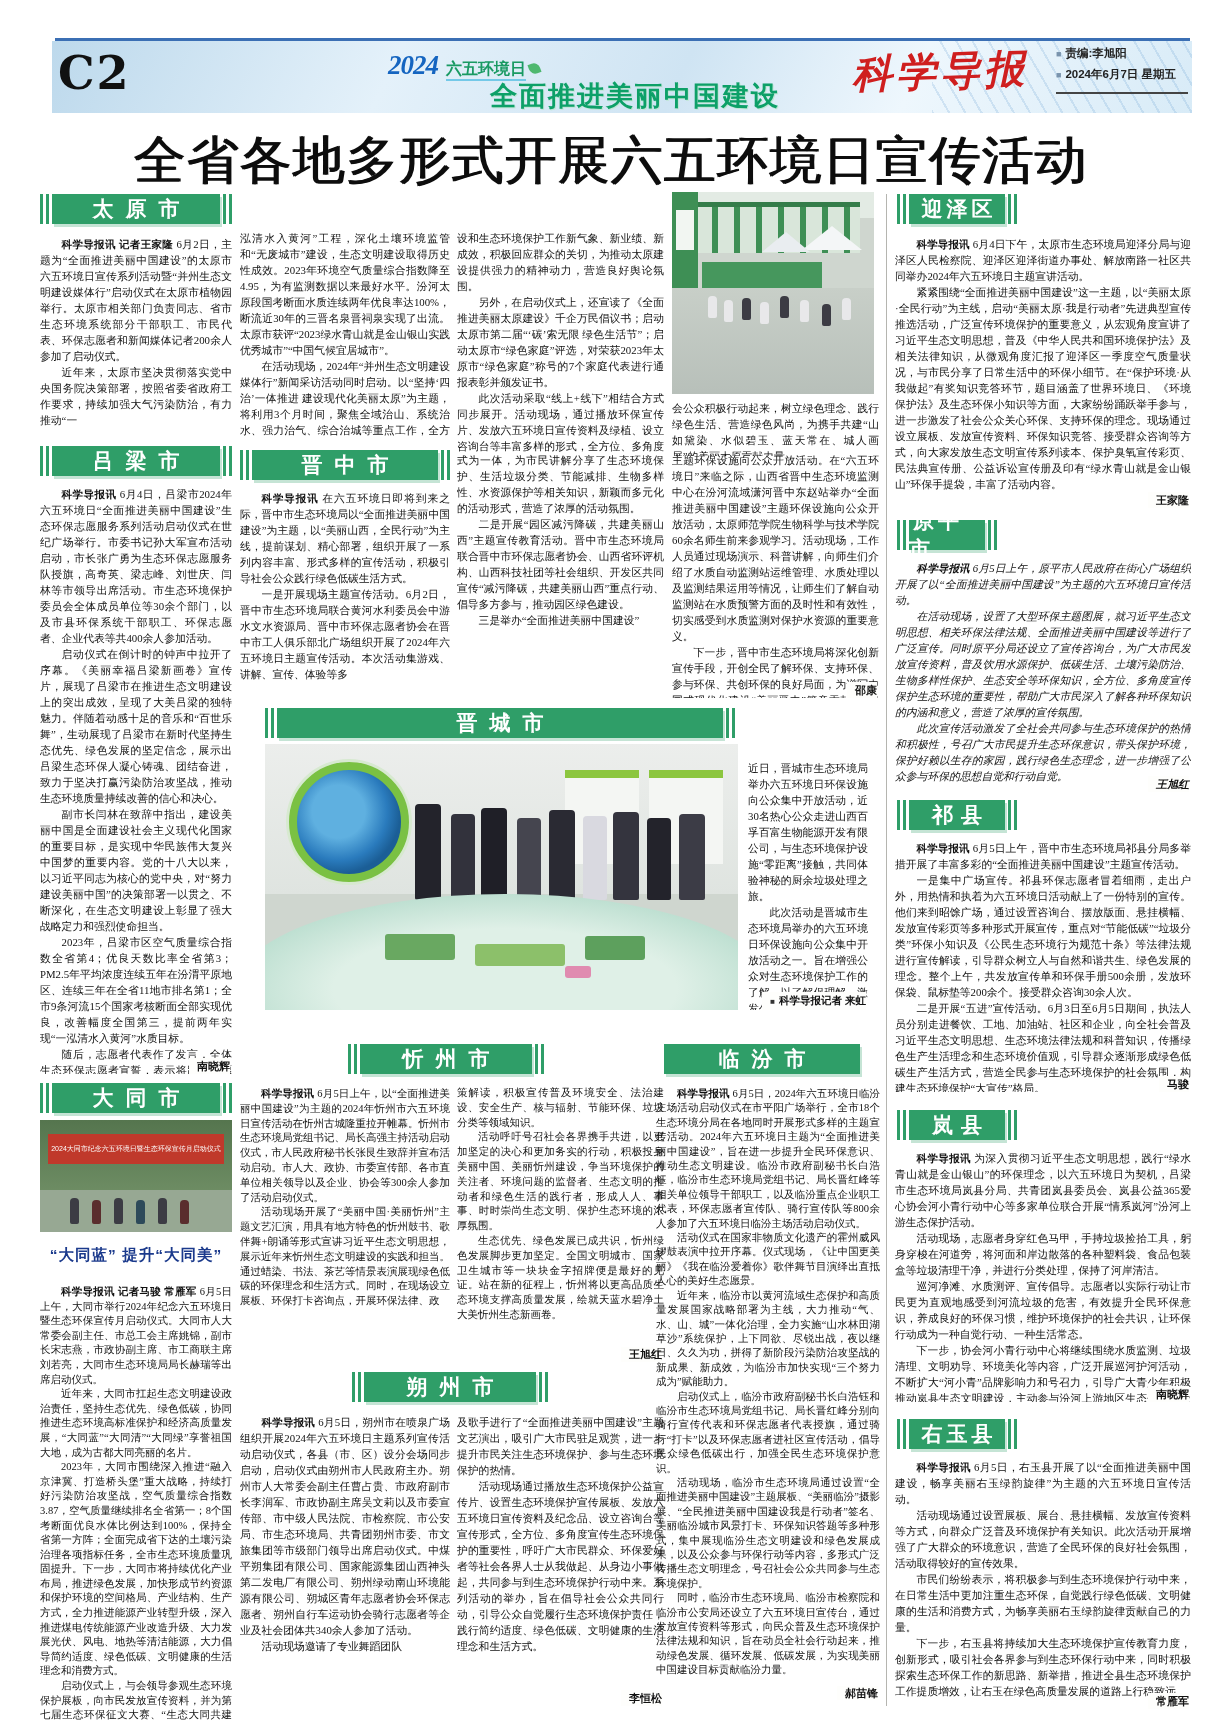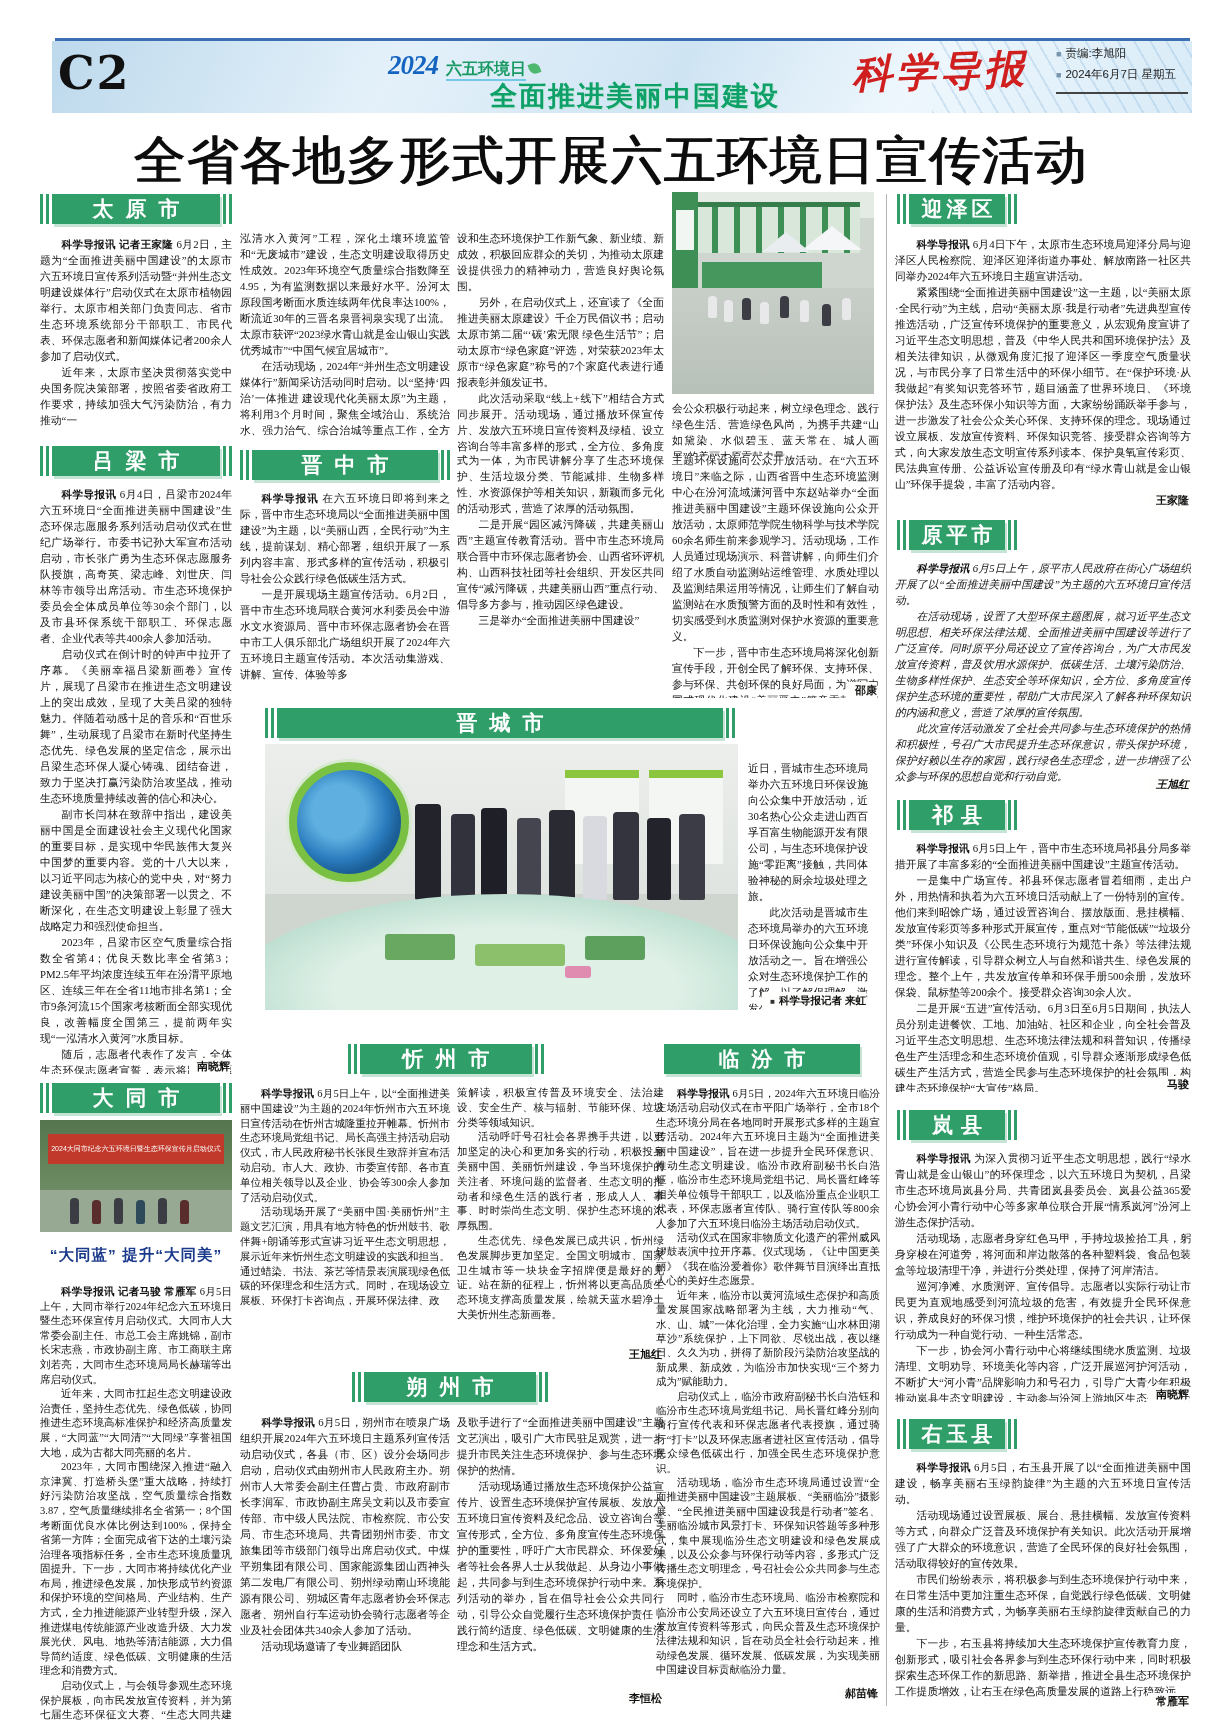--- a/index.html
+++ b/index.html
@@ -16,21 +16,21 @@
   .evlogo{position:absolute;left:388px;top:50px;white-space:nowrap;}
   .evlogo .y{font-size:27px;font-weight:bold;font-style:italic;color:#1565c0;letter-spacing:-1px;}
   .evlogo .t{font-size:16px;font-weight:bold;color:#199a63;margin-left:4px;border-bottom:2px solid #74c9e8;padding-bottom:2px;}
   .leaf{display:inline-block;width:11px;height:11px;margin-left:3px;background:#4eb86f;border-radius:0 60% 0 60%;transform:rotate(-20deg);}
   .slogan{position:absolute;left:470px;top:78px;width:330px;text-align:center;font-size:27px;font-weight:bold;
           color:#0da068;letter-spacing:2px;font-family:"Liberation Sans",sans-serif;text-shadow:1px 1px 0 #bfe6d4;}
   .masthead{position:absolute;left:852px;top:44px;font-size:40px;font-weight:bold;color:#cf1f1f;
             font-style:italic;letter-spacing:4px;transform:rotate(-2deg);font-family:"DejaVu Serif",serif;}
   .pubinfo{position:absolute;left:1056px;top:46px;width:136px;font-size:11.5px;color:#222;
            font-family:"Liberation Sans",sans-serif;}
-  .pubinfo div{margin-bottom:6px;white-space:nowrap;}
+  .pubinfo div{margin-bottom:6px;white-space:nowrap;font-weight:bold;}
   .pubinfo div:before{content:"■";color:#7a94ad;margin-right:4px;font-size:9px;}
   .pubrule{position:absolute;left:1056px;top:92px;width:132px;height:2px;background:#444;}
   
   .headline{position:absolute;left:60px;top:126px;width:1100px;text-align:center;font-size:52px;font-weight:400;
             color:#0d0d0d;font-family:"Liberation Sans",sans-serif;letter-spacing:1px;
             text-shadow:1.5px 0 0 #0d0d0d;}
   
   .sec-hdr{position:absolute;display:flex;align-items:stretch;height:30px;}
   .stripes{width:9px;background:linear-gradient(90deg,#2f9e68 0 3px,transparent 3px 6px,#2f9e68 6px 9px);}
   .stripes.r{margin-left:3px;}
@@ -214,21 +214,21 @@
     <span class="stripes l"></span>
     <span class="hdr-bar" style="letter-spacing:4px;text-indent:4px;">迎泽区</span>
     <span class="stripes r"></span>
   </div>
   <div class="txt" style="left:895px;top:236px;width:296px;height:272px;">
     <p class="para"><b>科学导报讯 </b>6月4日下午，太原市生态环境局迎泽分局与迎泽区人民检察院、迎泽区迎泽街道办事处、解放南路一社区共同举办2024年六五环境日主题宣讲活动。</p>
       <p class="para">紧紧围绕“全面推进美丽中国建设”这一主题，以“美丽太原·全民行动”为主线，启动“美丽太原·我是行动者”先进典型宣传推选活动，广泛宣传环境保护的重要意义，从宏观角度宣讲了习近平生态文明思想，普及《中华人民共和国环境保护法》及相关法律知识，从微观角度汇报了迎泽区一季度空气质量状况，与市民分享了日常生活中的环保小细节。在“保护环境·从我做起”有奖知识竞答环节，题目涵盖了世界环境日、《环境保护法》及生态环保小知识等方面，大家纷纷踊跃举手参与，进一步激发了社会公众关心环保、支持环保的理念。现场通过设立展板、发放宣传资料、环保知识竞答、接受群众咨询等方式，向大家发放生态文明宣传系列读本、保护臭氧宣传彩页、民法典宣传册、公益诉讼宣传册及印有“绿水青山就是金山银山”环保手提袋，丰富了活动内容。</p>
       <div class="sig">王家隆</div>
   </div>
 
-  <div class="sec-hdr" style="left:897px;top:520px;width:120px;">
+  <div class="sec-hdr" style="left:897px;top:520px;width:100px;">
     <span class="stripes l"></span>
     <span class="hdr-bar" style="letter-spacing:4px;text-indent:4px;">原平市</span>
     <span class="stripes r"></span>
   </div>
   <div class="txt" style="left:895px;top:560px;width:296px;height:232px;font-style:italic;">
     <p class="para"><b>科学导报讯 </b>6月5日上午，原平市人民政府在街心广场组织开展了以“全面推进美丽中国建设”为主题的六五环境日宣传活动。</p>
       <p class="para">在活动现场，设置了大型环保主题图展，就习近平生态文明思想、相关环保法律法规、全面推进美丽中国建设等进行了广泛宣传。同时原平分局还设立了宣传咨询台，为广大市民发放宣传资料，普及饮用水源保护、低碳生活、土壤污染防治、生物多样性保护、生态安全等环保知识，全方位、多角度宣传保护生态环境的重要性，帮助广大市民深入了解各种环保知识的内涵和意义，营造了浓厚的宣传氛围。</p>
       <p class="para">此次宣传活动激发了全社会共同参与生态环境保护的热情和积极性，号召广大市民提升生态环保意识，带头保护环境，保护好赖以生存的家园，践行绿色生态理念，进一步增强了公众参与环保的思想自觉和行动自觉。</p>
       <div class="sig">王旭红</div>
   </div>

